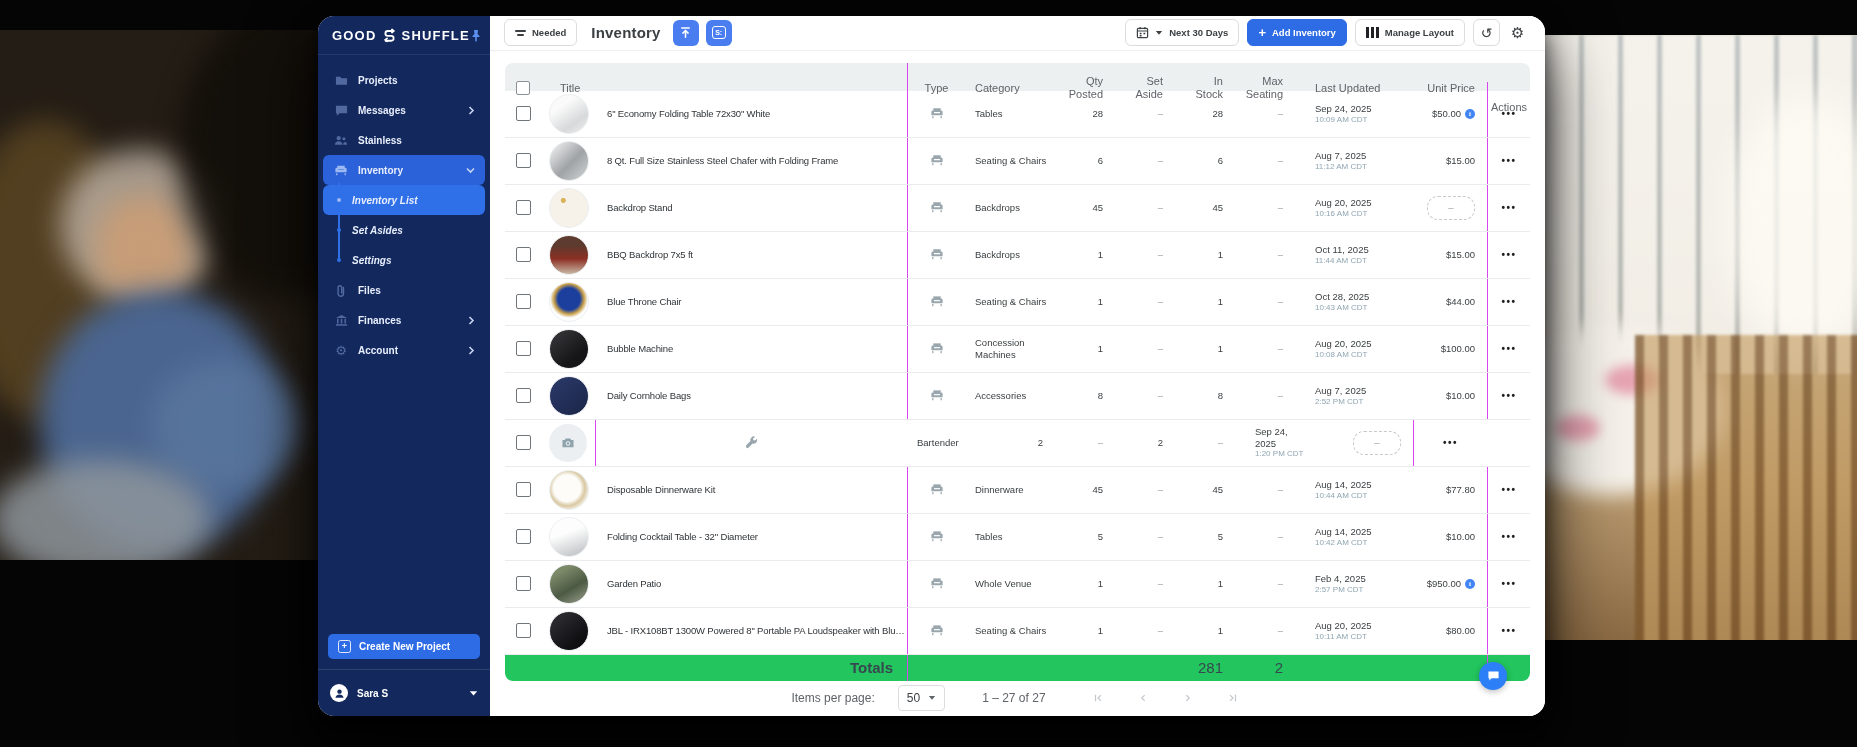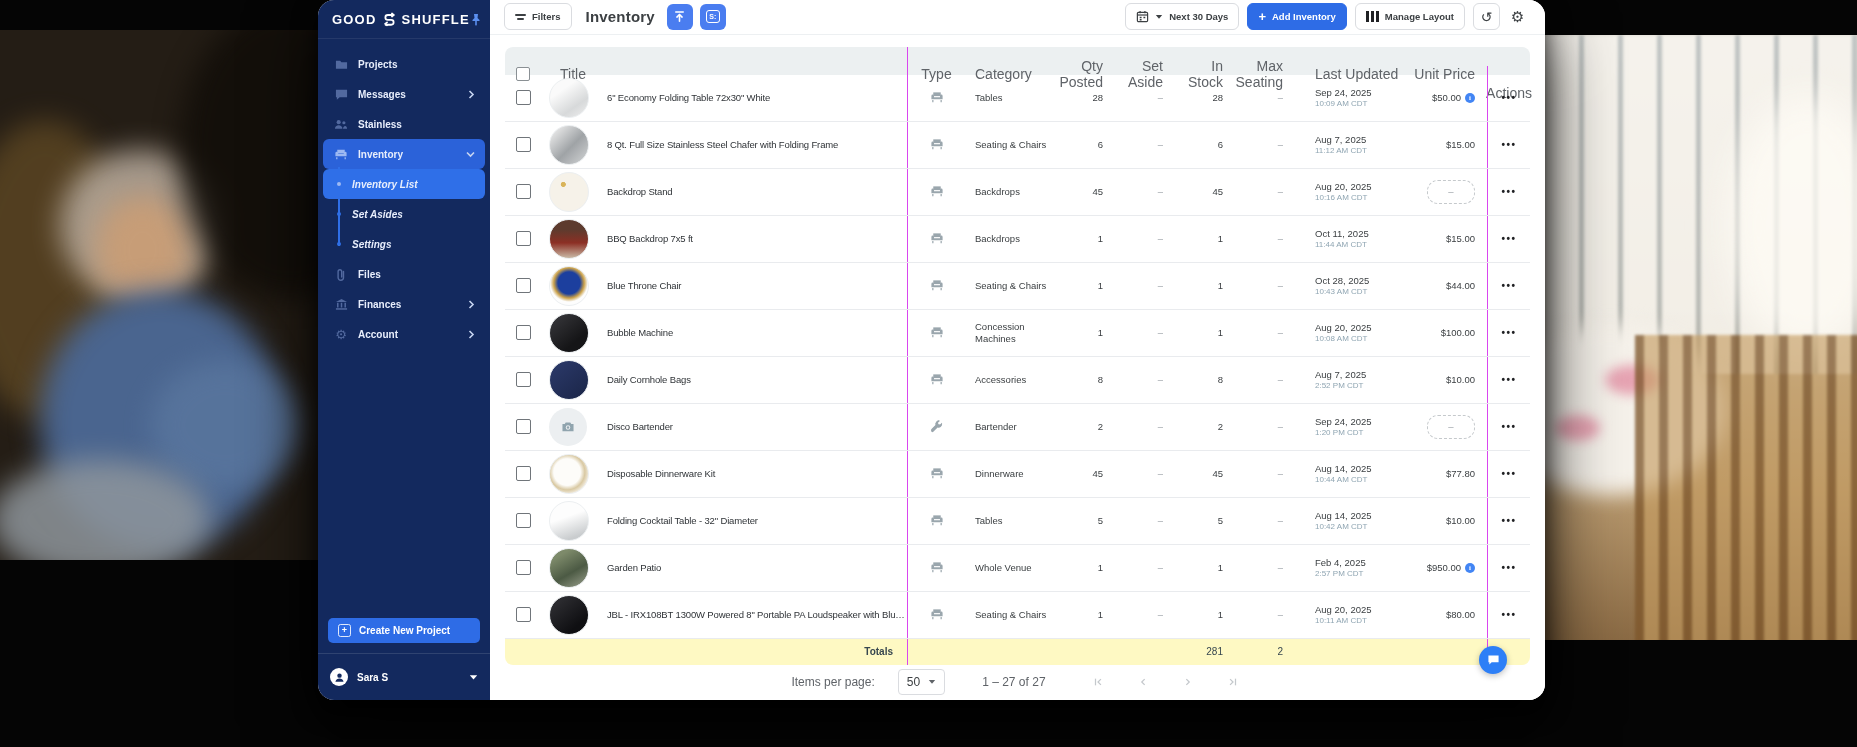--- a/index.html
+++ b/index.html
@@ -23,21 +23,21 @@
   .pr-cloth{position:absolute;left:-50px;top:290px;width:230px;height:170px;border-radius:50%;
      background:#f5f1ea;filter:blur(10px);}
   .pr-pink1,.pr-pink2{position:absolute;border-radius:50%;background:#e6a3b2;filter:blur(6px);}
   .pr-pink1{left:60px;top:330px;width:55px;height:30px;}
   .pr-pink2{left:10px;top:380px;width:45px;height:26px;}
   .pr-chairs{position:absolute;left:90px;top:300px;width:230px;height:310px;opacity:.9;filter:blur(1.5px);
      background:repeating-linear-gradient(90deg,rgba(125,86,42,.85) 0 9px,rgba(196,155,95,.7) 9px 24px);}
   .pr-glow{position:absolute;right:-30px;top:60px;width:160px;height:260px;border-radius:50%;
      background:rgba(255,252,245,.75);filter:blur(18px);}
   
-  .app-window{position:absolute;left:318px;top:0;width:1227px;height:700px;border-radius:16px;
+  .app-window{position:absolute;left:318px;top:16px;width:1227px;height:700px;border-radius:16px;
      background:#fff;overflow:hidden;display:flex;
      box-shadow:0 30px 70px rgba(0,0,0,.85),0 10px 25px rgba(0,0,0,.7);}
   
   .sidebar{width:172px;min-width:172px;background:#13295e;color:#e8eefc;display:flex;flex-direction:column;}
   .logo-row{height:38px;display:flex;align-items:center;padding:0 12px 0 14px;border-bottom:1px solid rgba(255,255,255,.08);}
   .logo{display:flex;align-items:center;gap:4px;font-size:13px;font-weight:800;letter-spacing:1.2px;color:#fff;}
   .logo svg{margin:0 1px;}
   .logo-row .pin{margin-left:auto;cursor:pointer;display:flex;}
   .nav{padding-top:10px;}
   .nav-item{height:30px;margin:0 5px;border-radius:6px;display:flex;align-items:center;gap:10px;
@@ -80,21 +80,21 @@
   .scan-glyph{width:13px;height:11px;border:1.4px solid #fff;border-radius:3px;display:flex;align-items:center;
      justify-content:center;font-size:7px;font-weight:800;color:#fff;line-height:1;}
   .cols-glyph{display:flex;gap:2px;}
   .cols-glyph i{width:3px;height:11px;background:#202124;display:block;}
   .tool-btn{width:27px;height:27px;border-radius:6px;border:1px solid #dadce0;background:#fff;display:flex;
      align-items:center;justify-content:center;cursor:pointer;font-size:14px;color:#3c4043;}
   .tool-btn.plain{border:none;font-size:15px;}
   
   .table-wrap{margin:12px 15px 0;}
   .tgrid{display:grid;grid-template-columns:36px 54px 1fr 58px 100px 60px 60px 60px 60px 108px 74px 43px;align-items:center;}
-  .thead{background:#ecf0f1;border-radius:8px 8px 0 0;height:28px;font-size:14px;color:#5f6368;font-weight:500;}
+  .thead{background:#ecf0f1;border-radius:8px 8px 0 0;height:28px;font-size:11px;color:#5f6368;font-weight:500;}
   .thead>div{display:flex;align-items:center;height:100%;line-height:1.15;}
   .trow{height:46px;border-bottom:1px solid #e9ebee;background:#fff;font-size:9.5px;color:#3c4043;}
   .trow>*{display:flex;align-items:center;height:100%;}
   .col-cb{justify-content:center;}
   .cb{width:13px;height:13px;border:1.5px solid #70757a;border-radius:2px;background:#fff;cursor:pointer;}
   .h-title{grid-column:2/4;padding-left:19px;}
   .thumb{width:38px;height:38px;border-radius:50%;border:1px solid #eceff1;background:#f2f2f2;
      margin-left:8px;cursor:pointer;display:flex;align-items:center;justify-content:center;overflow:hidden;}
   .thumb--folding-table{background:linear-gradient(145deg,#fafafa 30%,#d7d9da 70%,#efefef);}
   .thumb--chafer{background:linear-gradient(135deg,#e8e8e8 10%,#9fa3a6 55%,#d3d5d6);}
@@ -115,21 +115,21 @@
   .col-num{justify-content:flex-end;padding-right:22px;}
   .h-num{justify-content:flex-end;text-align:right;padding-right:22px;}
   .col-upd{flex-direction:column;align-items:flex-start;justify-content:center;padding-left:10px;line-height:1.25;}
   .col-upd .time{font-size:8px;color:#8fa5b2;}
   .col-price{justify-content:flex-end;padding-right:12px;gap:4px;}
   .info-dot{width:10px;height:10px;border-radius:50%;background:#4285f4;display:inline-flex;align-items:center;justify-content:center;cursor:pointer;}
   .info-dot:after{content:"i";color:#fff;font-size:7px;font-weight:700;font-family:"Liberation Serif",serif;}
   .dash-pill{width:46px;height:22px;border:1px dashed #c5c9cc;border-radius:11px;display:flex;align-items:center;justify-content:center;color:#9aa0a6;}
   .col-act{justify-content:center;}
   .dots-btn{border:none;background:none;cursor:pointer;font-size:10px;letter-spacing:1.5px;color:#202124;font-weight:700;padding:2px 4px;}
-  .tfootrow{height:26px;background:#fef9c3;border-radius:0 0 8px 8px;font-size:10px;color:#37474f;}
+  .tfootrow{height:26px;background:#22c55e;border-radius:0 0 8px 8px;font-size:15px;color:#37474f;}
   .tfootrow>*{display:flex;align-items:center;height:100%;}
   .totals-label{grid-column:1/4;justify-content:flex-end;padding-right:14px;font-weight:700;}
   
   .pager{height:40px;display:flex;align-items:center;justify-content:center;gap:23px;font-size:12px;color:#5f6368;}
   .pp-select{display:flex;align-items:center;gap:8px;border:1px solid #dadce0;border-radius:4px;height:24px;
      padding:0 8px;cursor:pointer;color:#3c4043;background:#fff;}
   .range{margin:0 18px 0 14px;}
   .pg-btn{width:22px;height:22px;display:flex;align-items:center;justify-content:center;color:#c4c8cc;cursor:default;background:none;border:none;}
   .chat-fab{position:absolute;right:38px;bottom:26px;width:28px;height:28px;border-radius:50%;border:none;
      background:#2d7ff7;display:flex;align-items:center;justify-content:center;cursor:pointer;
@@ -298,21 +298,21 @@
     </aside>
 
     <main class="main">
 
       <div class="topbar">
         <button class="btn">
           <span class="filter-glyph">
               <i></i>
               <i></i>
             </span>
-          <span>Filters</span>
+          <span>Needed</span>
         </button>
         <span class="page-title">Inventory</span>
         <button class="icon-btn" style="margin-left:12px;">
           <svg width="13" height="13" viewBox="0 0 14 14" fill="none" stroke="#fff" stroke-width="1.7" stroke-linecap="round">
               <path d="M3 2.2h8"></path>
               <path d="M7 12V5.2"></path>
               <path d="M4.2 7.6L7 4.9l2.8 2.7"></path>
             </svg>
         </button>
         <button class="icon-btn">
@@ -629,21 +629,20 @@
               </div>
     <div>
                 <span class="thumb thumb--placeholder">
       <svg width="14" height="12" viewBox="0 0 15 13" fill="#90a4ae">
                     <path d="M5 1.5h5l1 1.7h2.5v8H1.5v-8H4z"></path>
                     <circle cx="7.5" cy="7" r="2.4" fill="#eceff1"></circle>
                     <circle cx="7.5" cy="7" r="1.3" fill="#90a4ae"></circle>
                   </svg>
     </span>
               </div>
-    <div class="col-title">Disco Bartender</div>
     <div class="col-type bl">
 
       <svg width="13" height="13" viewBox="0 0 14 14" fill="currentColor">
                   <path d="M13 4.6a3.6 3.6 0 0 1-4.8 3.4l-4.6 4.6a1.4 1.4 0 0 1-2-2l4.6-4.6A3.6 3.6 0 0 1 10.6 1l-2 2 .4 2 2 .4 2-2c.*0 0 0 0 0z M13 4.6"></path>
                   <path d="M12.9 2.9l-2 2-2-.4-.4-2 2-2a3.6 3.6 0 0 0-4.3 4.5L1.6 9.6a1.5 1.5 0 0 0 2.1 2.1L8.3 7a3.6 3.6 0 0 0 4.6-4.1z"></path>
                 </svg>
     </div>
     <div class="col-cat">Bartender</div>
     <div class="col-num">2</div>
     <div class="col-num" style="color:#9aa0a6;">–</div>

